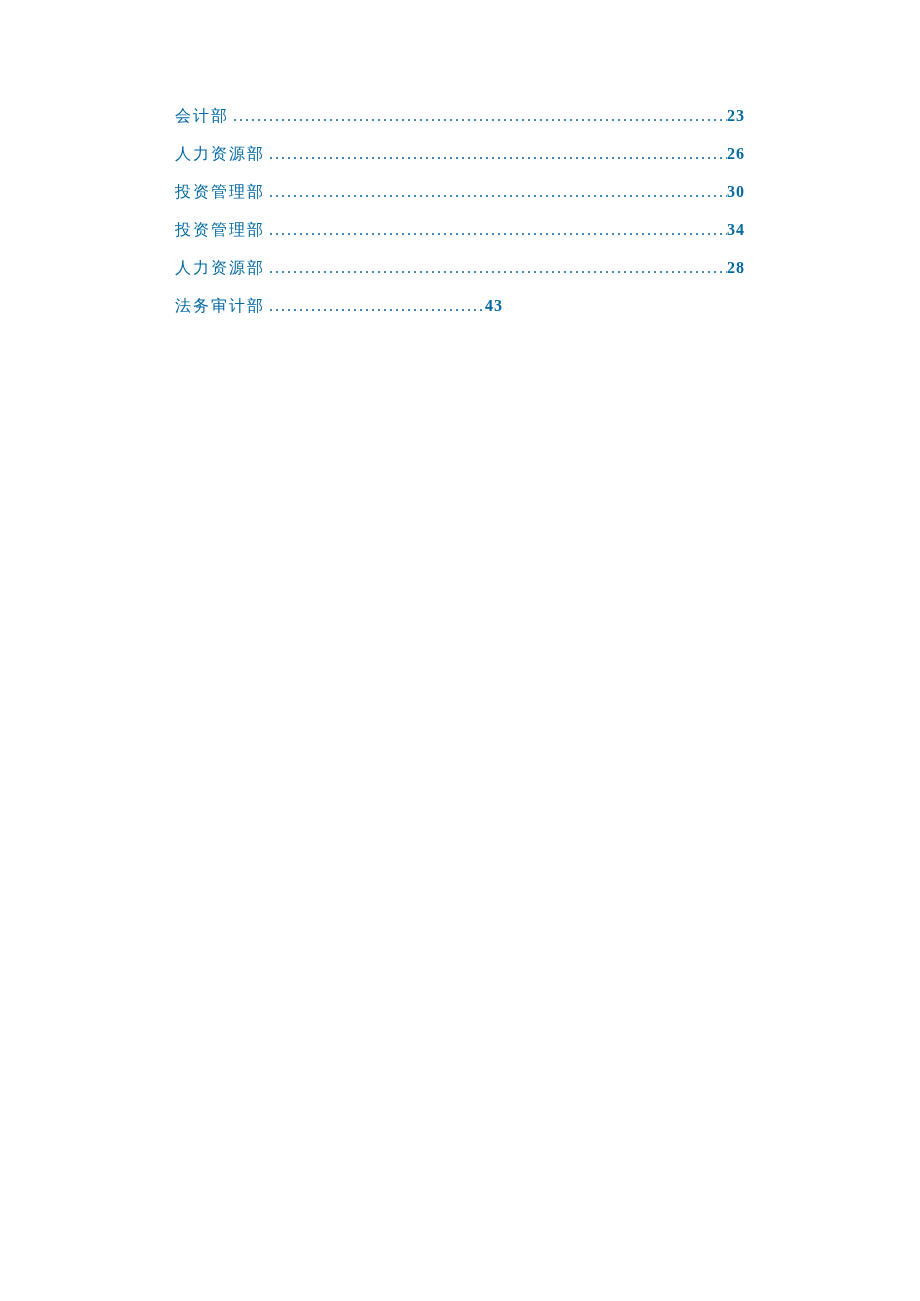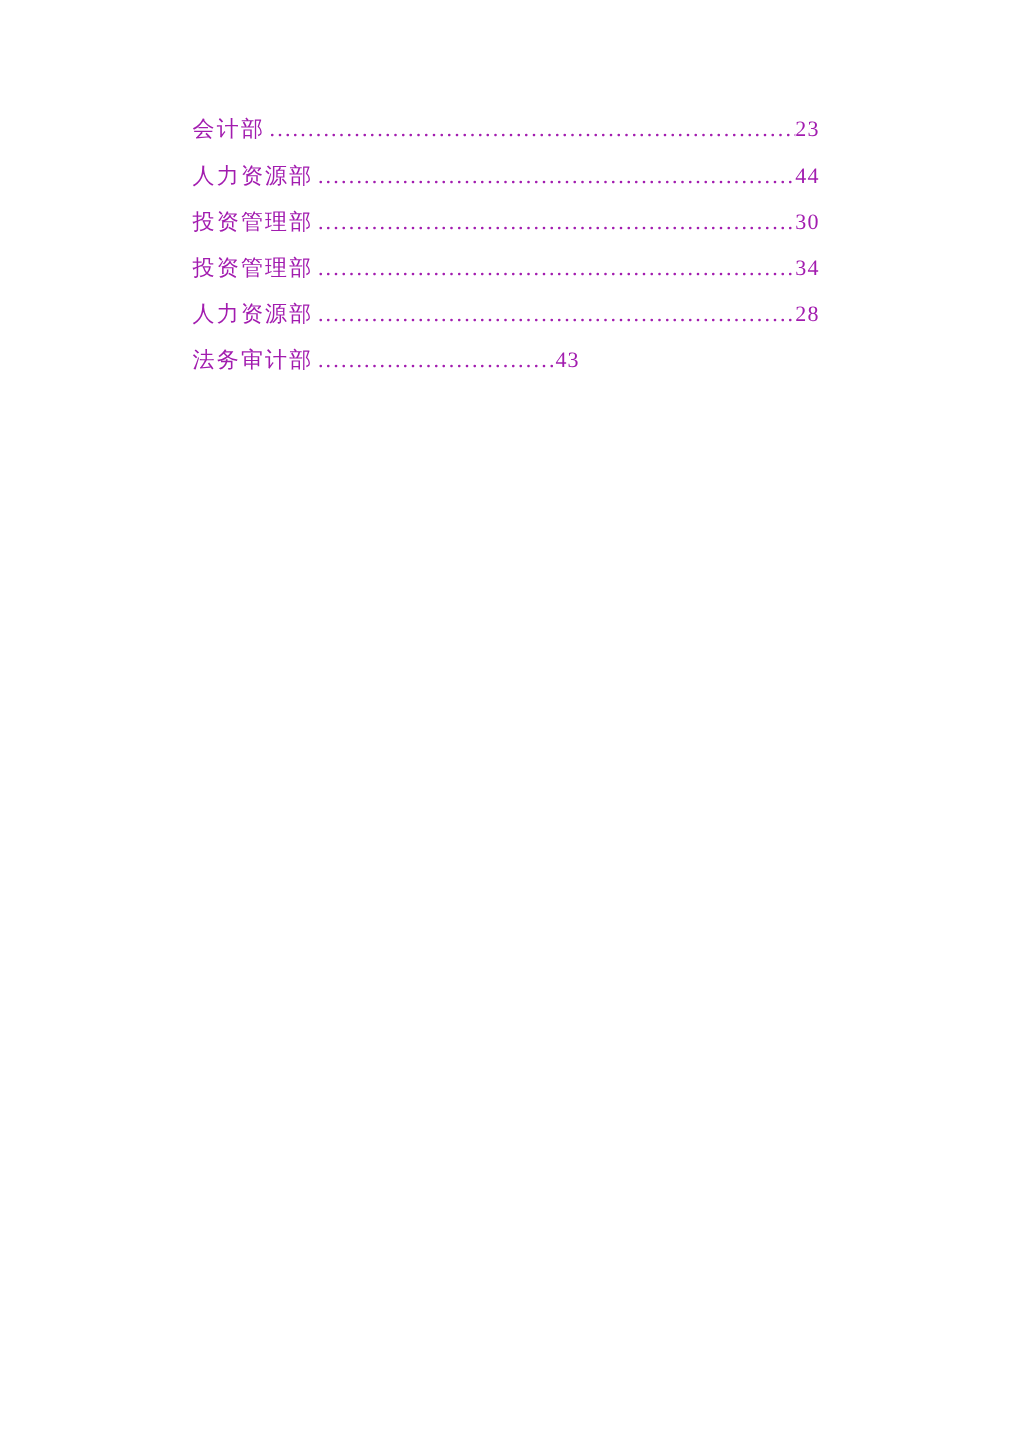--- a/index.html
+++ b/index.html
@@ -15,60 +15,60 @@
       padding-top: 108px;
       padding-left: 175px;
       padding-right: 175px;
     }
     .toc-container {
       width: 100%;
     }
     .toc-entry {
       display: flex;
       align-items: baseline;
-      font-size: 20px;
-      color: #a21caf;
+      font-size: 16px;
+      color: #0369a1;
       line-height: 1.0;
       margin-bottom: 22px;
       white-space: nowrap;
     }
     .toc-title {
       letter-spacing: 2px;
       flex-shrink: 0;
     }
     .toc-dots {
       flex: 1;
       overflow: hidden;
       letter-spacing: 2px;
       padding-left: 4px;
       padding-right: 4px;
     }
     .toc-dots.short {
       flex: none;
       width: 220px;
     }
     .toc-page {
-      font-weight: normal;
+      font-weight: bold;
       flex-shrink: 0;
       letter-spacing: 1px;
     }
   </style>
 </head>
 <body>
 
 <div class="toc-container">
   <div class="toc-entry">
     <span class="toc-title">会计部</span>
     <span class="toc-dots">.....................................................................................</span>
     <span class="toc-page">23</span>
   </div>
   <div class="toc-entry">
     <span class="toc-title">人力资源部</span>
     <span class="toc-dots">.....................................................................................</span>
-    <span class="toc-page">44</span>
+    <span class="toc-page">26</span>
   </div>
   <div class="toc-entry">
     <span class="toc-title">投资管理部</span>
     <span class="toc-dots">.....................................................................................</span>
     <span class="toc-page">30</span>
   </div>
   <div class="toc-entry">
     <span class="toc-title">投资管理部</span>
     <span class="toc-dots">.....................................................................................</span>
     <span class="toc-page">34</span>

